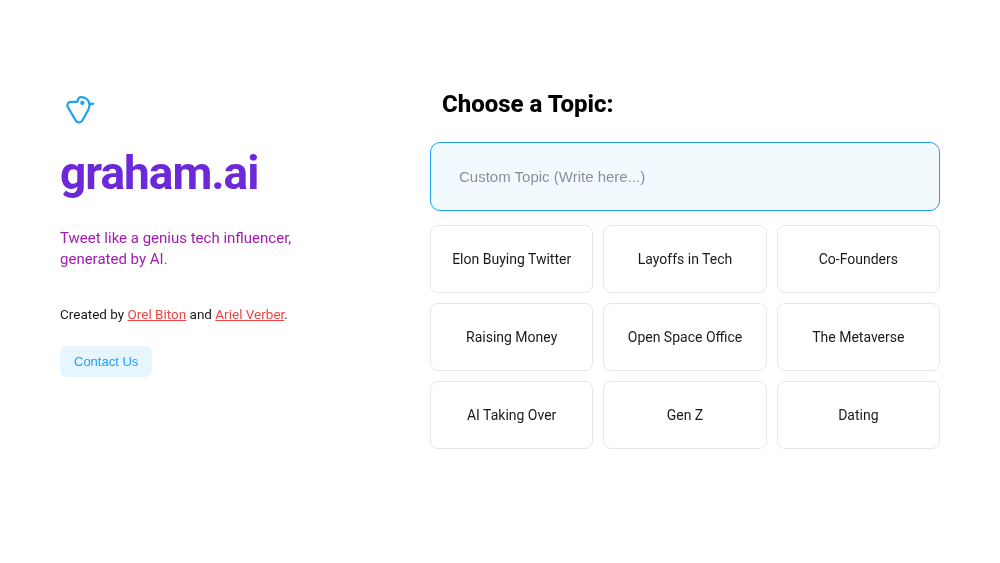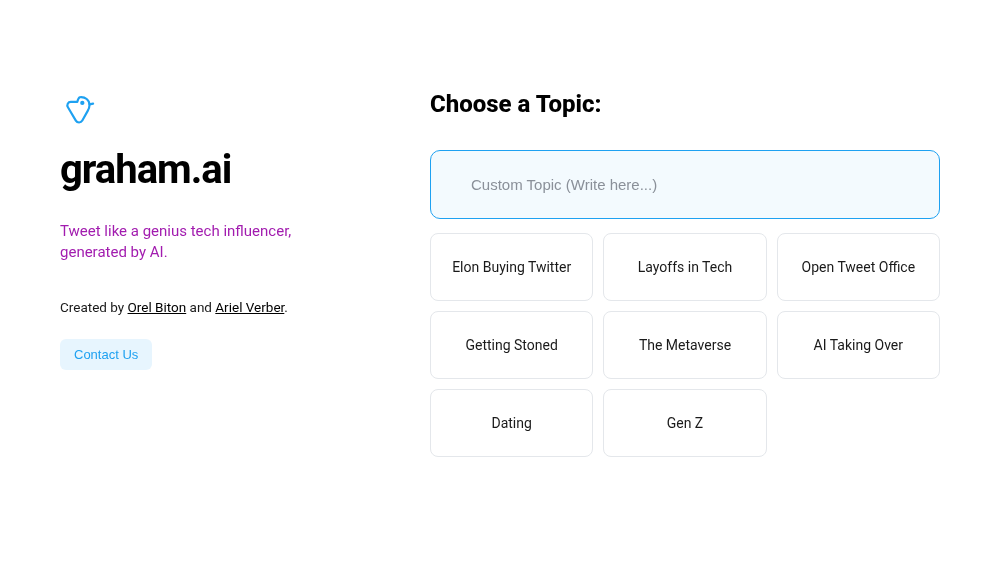--- a/index.html
+++ b/index.html
@@ -23,39 +23,39 @@
     .bird-icon {
       width: 36px;
       height: 36px;
       margin-bottom: 20px;
     }
     .bird-icon svg {
       width: 100%;
       height: 100%;
     }
     .logo-text {
-      font-size: 40px;
+      font-size: 46px;
       font-weight: 700;
-      color: #000000;
+      color: #6d28d9;
       letter-spacing: -1px;
       margin-bottom: 28px;
     }
     .tagline {
       font-size: 15px;
       color: #a21caf;
       line-height: 1.4;
       margin-bottom: 36px;
     }
     .credits {
       font-size: 13.5px;
       color: #1a1a1a;
       margin-bottom: 24px;
     }
     .credits a {
-      color: #000000;
+      color: #ef4444;
       text-decoration: underline;
     }
     .action-buttons {
       display: flex;
       gap: 12px;
     }
     .pill-button {
       background: #e7f5fe;
       color: #1ea1f1;
       border: none;
@@ -67,32 +67,32 @@
     }
     .right-panel {
       flex: 1;
       padding-top: 20px;
     }
     .topic-heading {
       font-size: 24px;
       font-weight: 800;
       color: #000000;
       margin-bottom: 24px;
+      margin-left: 12px;
     }
     .custom-topic-input {
       width: 100%;
       border: 1.5px solid #1ea1f1;
       background: #f3fafe;
       border-radius: 10px;
-      padding: 25px 40px;
+      padding: 25px 28px;
       font-size: 15px;
       color: #8a9099;
       outline: none;
       margin-bottom: 14px;
-      margin-top: 8px;
     }
     .custom-topic-input::placeholder {
       color: #8a9099;
     }
     .topic-grid {
       display: grid;
       grid-template-columns: repeat(3, 1fr);
       gap: 10px;
     }
     .topic-card {
@@ -131,20 +131,21 @@
     <button class="pill-button">Contact Us</button>
   </div>
 </div>
 
 <div class="right-panel">
   <h2 class="topic-heading">Choose a Topic:</h2>
   <input type="text" class="custom-topic-input" placeholder="Custom Topic (Write here...)" style="">
   <div class="topic-grid">
     <div class="topic-card">Elon Buying Twitter</div>
     <div class="topic-card">Layoffs in Tech</div>
-    <div class="topic-card">Open Tweet Office</div>
-    <div class="topic-card">Getting Stoned</div>
+    <div class="topic-card">Co-Founders</div>
+    <div class="topic-card">Raising Money</div>
+    <div class="topic-card">Open Space Office</div>
     <div class="topic-card">The Metaverse</div>
     <div class="topic-card">AI Taking Over</div>
+    <div class="topic-card">Gen Z</div>
     <div class="topic-card">Dating</div>
-    <div class="topic-card">Gen Z</div>
   </div>
 </div>
 
 </body></html>

